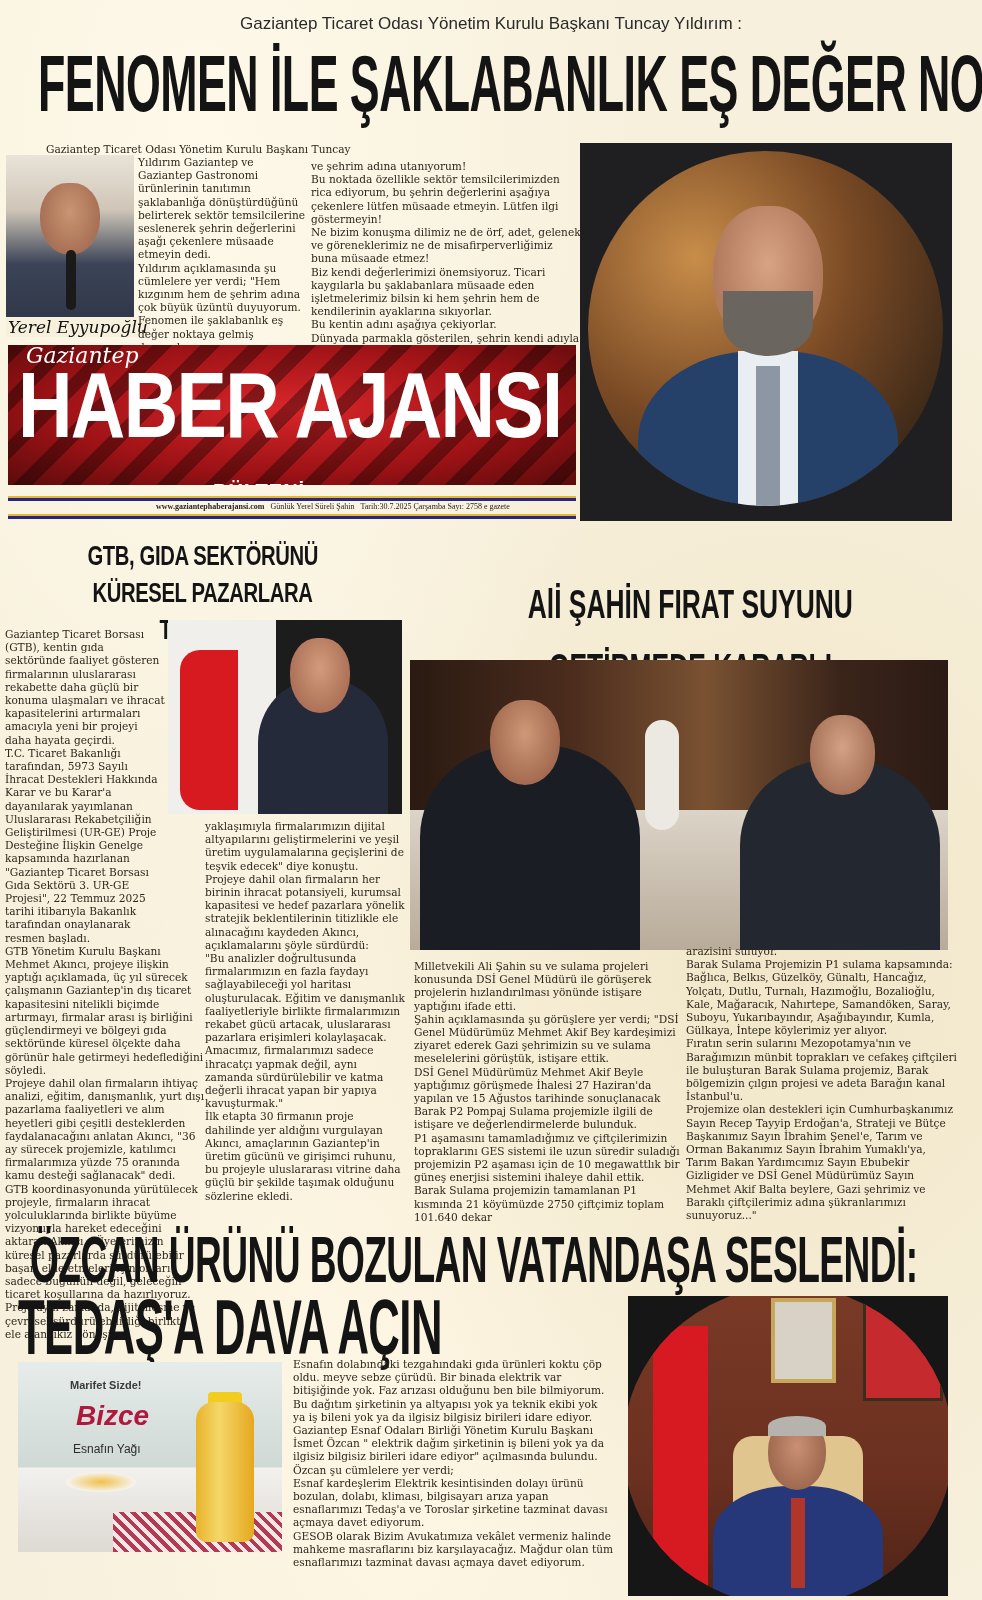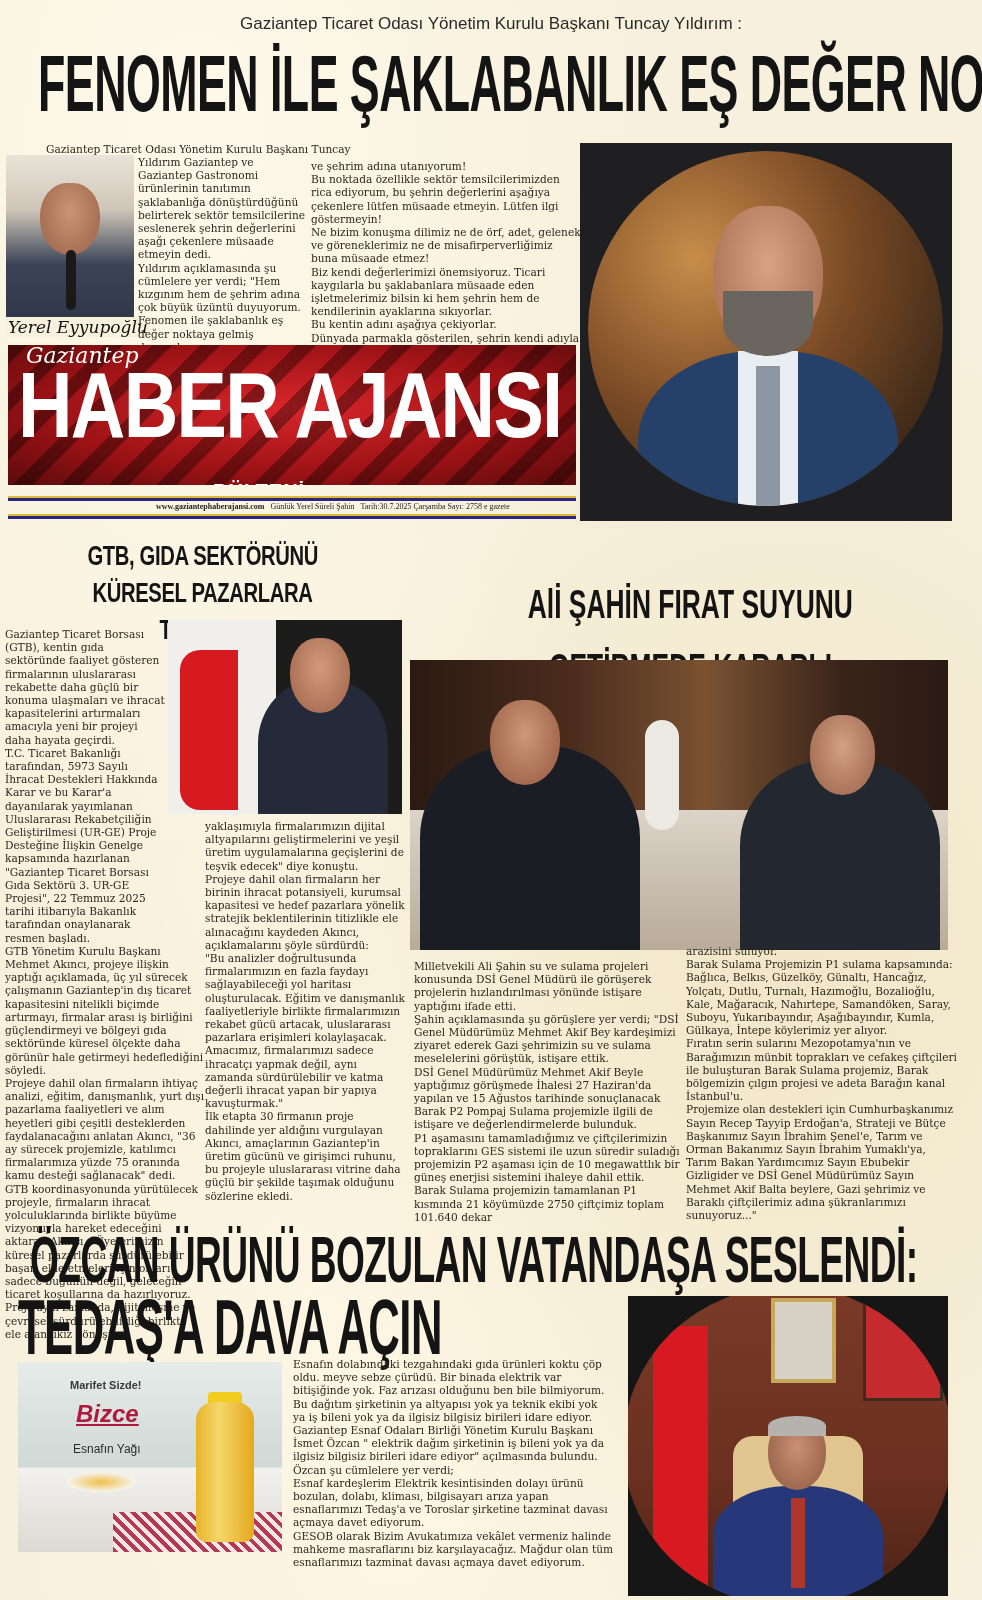--- a/index.html
+++ b/index.html
@@ -75,21 +75,21 @@
   .p-ali .man2 { position: absolute; left: 330px; top: 100px; width: 200px; height: 190px; border-radius: 45% 45% 0 0; background: #23272f; }
   .p-ali .man2f { position: absolute; left: 400px; top: 55px; width: 65px; height: 80px; border-radius: 45% 45% 50% 50%; background: radial-gradient(ellipse at 50% 40%, #d4a185 0%, #a9745a 70%); }
   .p-ali .fan { position: absolute; left: 235px; top: 60px; width: 34px; height: 110px; border-radius: 17px; background: #ece8e2; }
   .ali-col1 { left: 414px; top: 960px; width: 272px; }
   .ali-col2 { left: 686px; top: 945px; width: 272px; }
   
   .h-ozcan { left: 30px; top: 1228px; font-size: 64px; transform: scaleX(0.58); }
   .h-tedas { left: 18px; top: 1288px; font-size: 78px; transform: scaleX(0.56); }
   .ad { left: 18px; top: 1362px; width: 264px; height: 190px; background: linear-gradient(180deg,#e6ece9 0%, #cfd9d6 55%, #f2f1ee 56%, #ddd9d3 100%); }
   .ad-tag { position: absolute; left: 52px; top: 17px; font-family: "Liberation Sans", sans-serif; font-weight: bold; font-size: 11px; color: #3a3a3a; }
-  .ad-brand { position: absolute; left: 58px; top: 38px; font-family: "Liberation Sans", sans-serif; font-weight: 900; font-size: 24px; color: #b0183e; font-style: italic; text-decoration: underline; }
+  .ad-brand { position: absolute; left: 58px; top: 38px; font-family: "Liberation Sans", sans-serif; font-weight: 900; font-size: 28px; color: #b0183e; font-style: italic; }
   .ad-prod { position: absolute; left: 55px; top: 80px; font-family: "Liberation Sans", sans-serif; font-size: 12px; color: #2c2c2c; }
   .ad-bottle { position: absolute; left: 178px; top: 40px; width: 58px; height: 140px; border-radius: 18px 18px 10px 10px; background: linear-gradient(90deg,#e7b42b 0%,#f5d76a 40%,#e5a81e 100%); }
   .ad-cap { position: absolute; left: 190px; top: 30px; width: 34px; height: 16px; border-radius: 4px; background: #f2cd1f; }
   .ad-cloth { position: absolute; left: 95px; top: 150px; width: 169px; height: 40px; background: repeating-linear-gradient(45deg,#b43a52 0 4px,#f3e6e6 4px 8px); }
   .ad-fries { position: absolute; left: 48px; top: 110px; width: 70px; height: 20px; border-radius: 50%; background: radial-gradient(ellipse, #f0c04a 0%, #f6f4ee 70%); }
   .ozcan-text { left: 293px; top: 1358px; width: 320px; }
   .p-ozcan { left: 628px; top: 1296px; width: 320px; height: 300px; background: #161616; }
   .p-ozcan .circle { position: absolute; left: -5px; top: -10px; width: 330px; height: 320px; border-radius: 50%; background: linear-gradient(180deg,#7a3a26 0%,#6b3020 60%,#4a2216 100%); overflow: hidden; }
   .p-ozcan .flag { position: absolute; left: 30px; top: 40px; width: 55px; height: 260px; background: #d71a21; }
   .p-ozcan .frame1 { position: absolute; left: 148px; top: 12px; width: 65px; height: 85px; border: 4px solid #c7a85a; background: #d8d2c6; }

